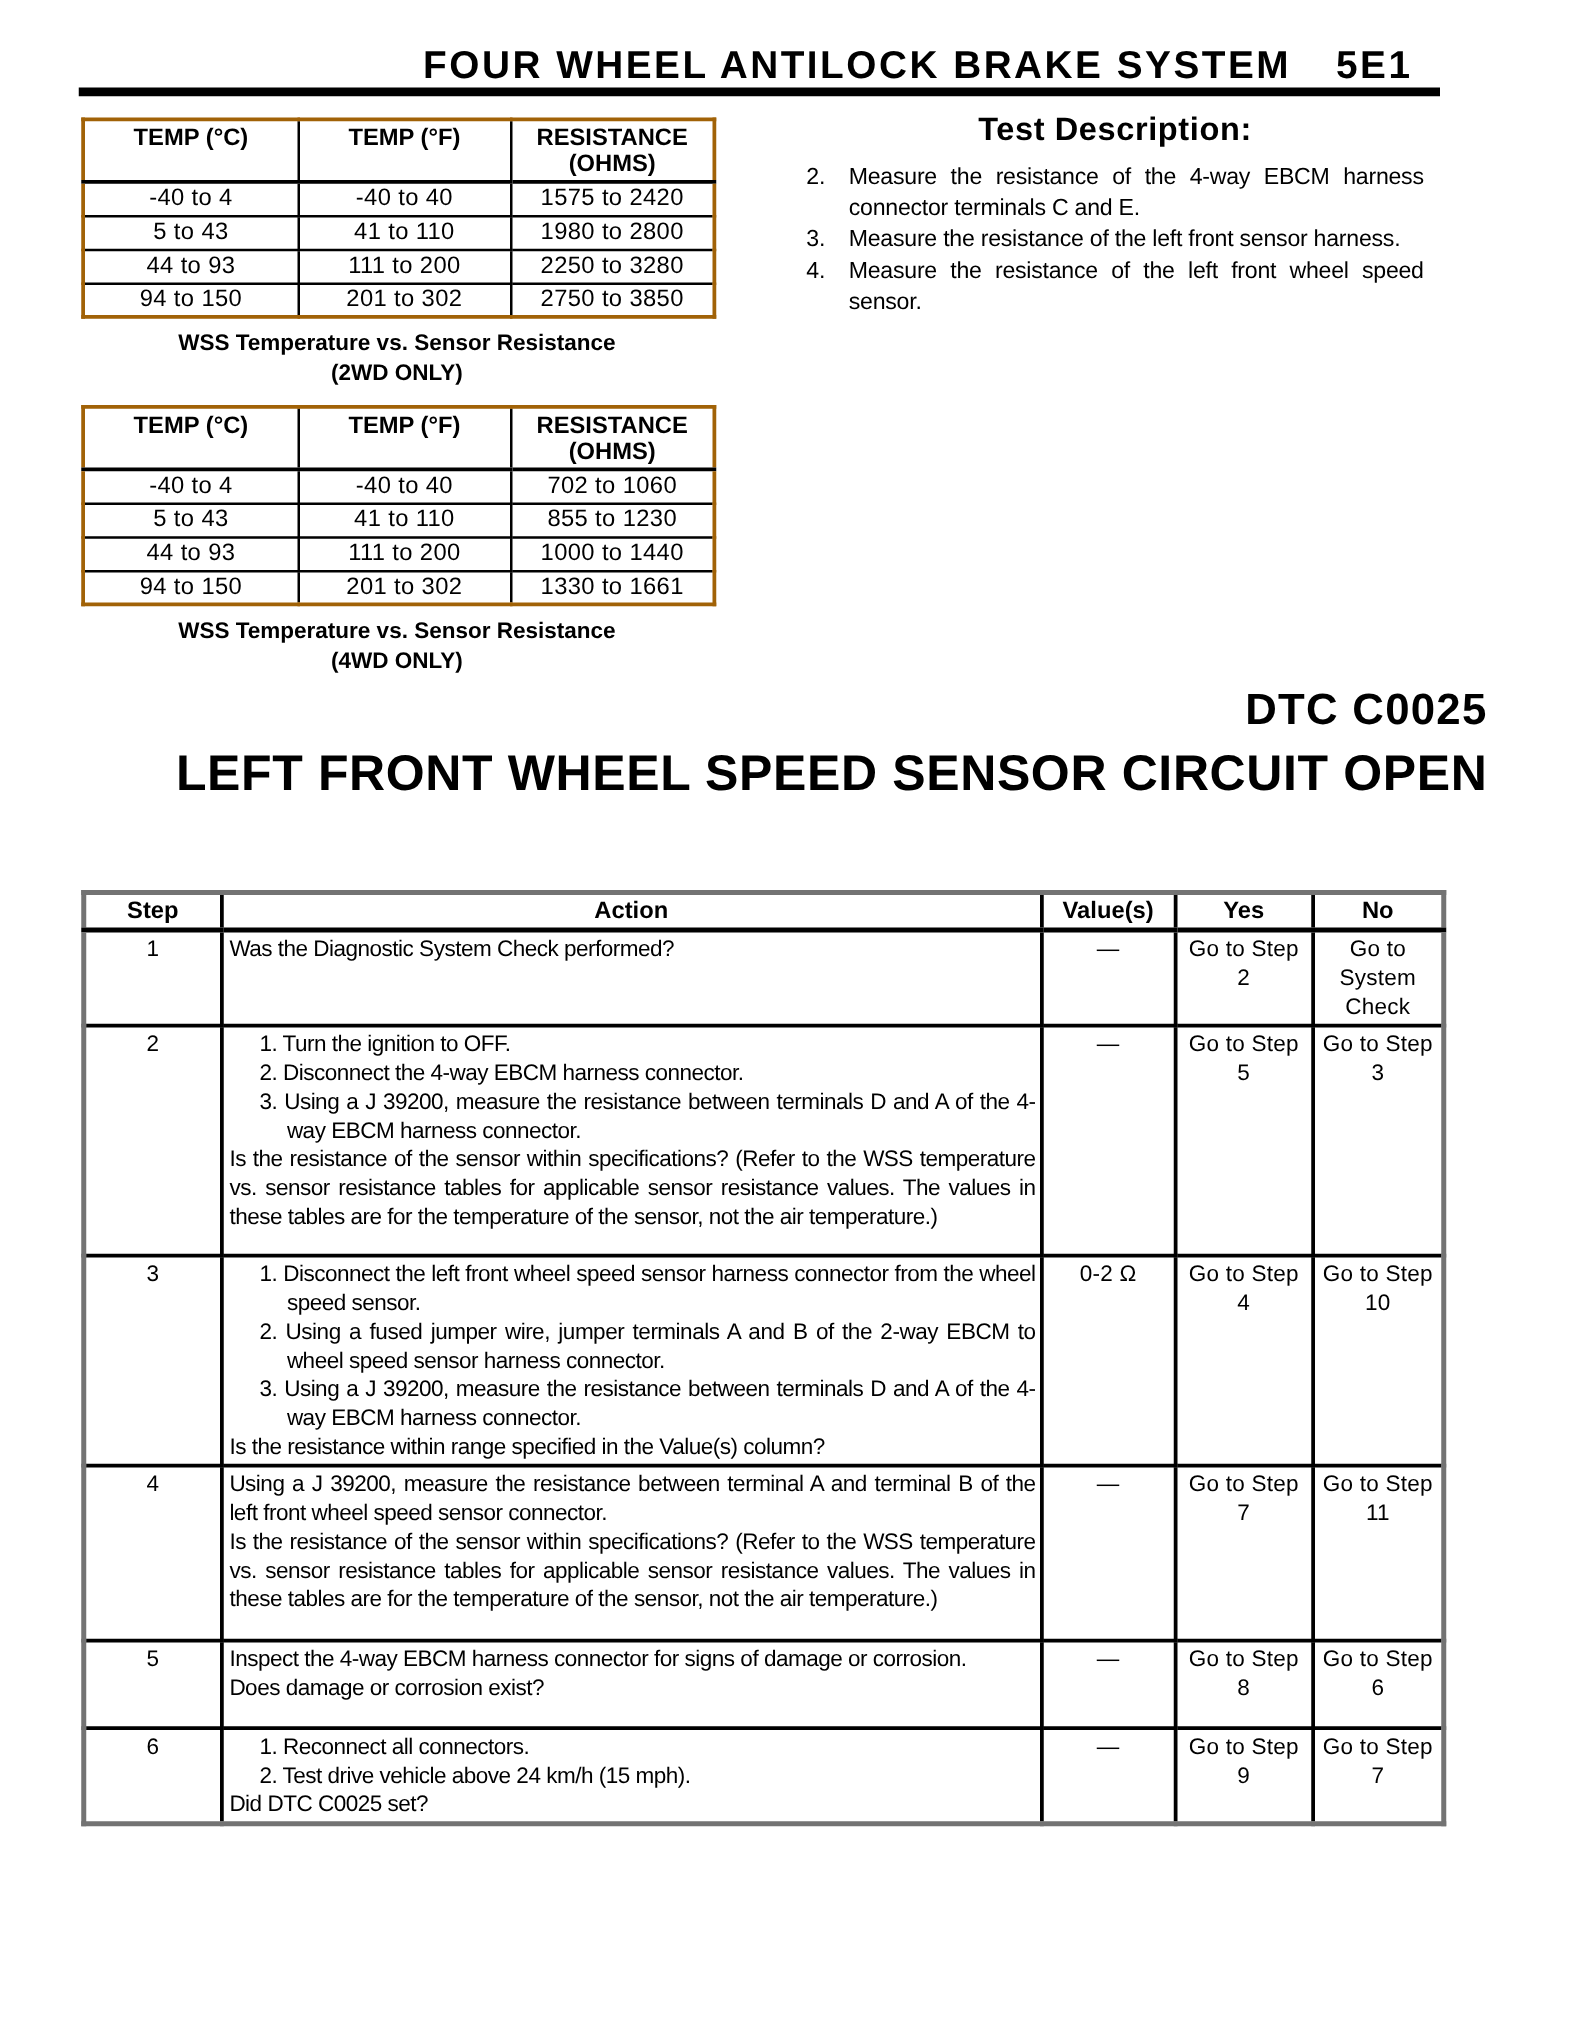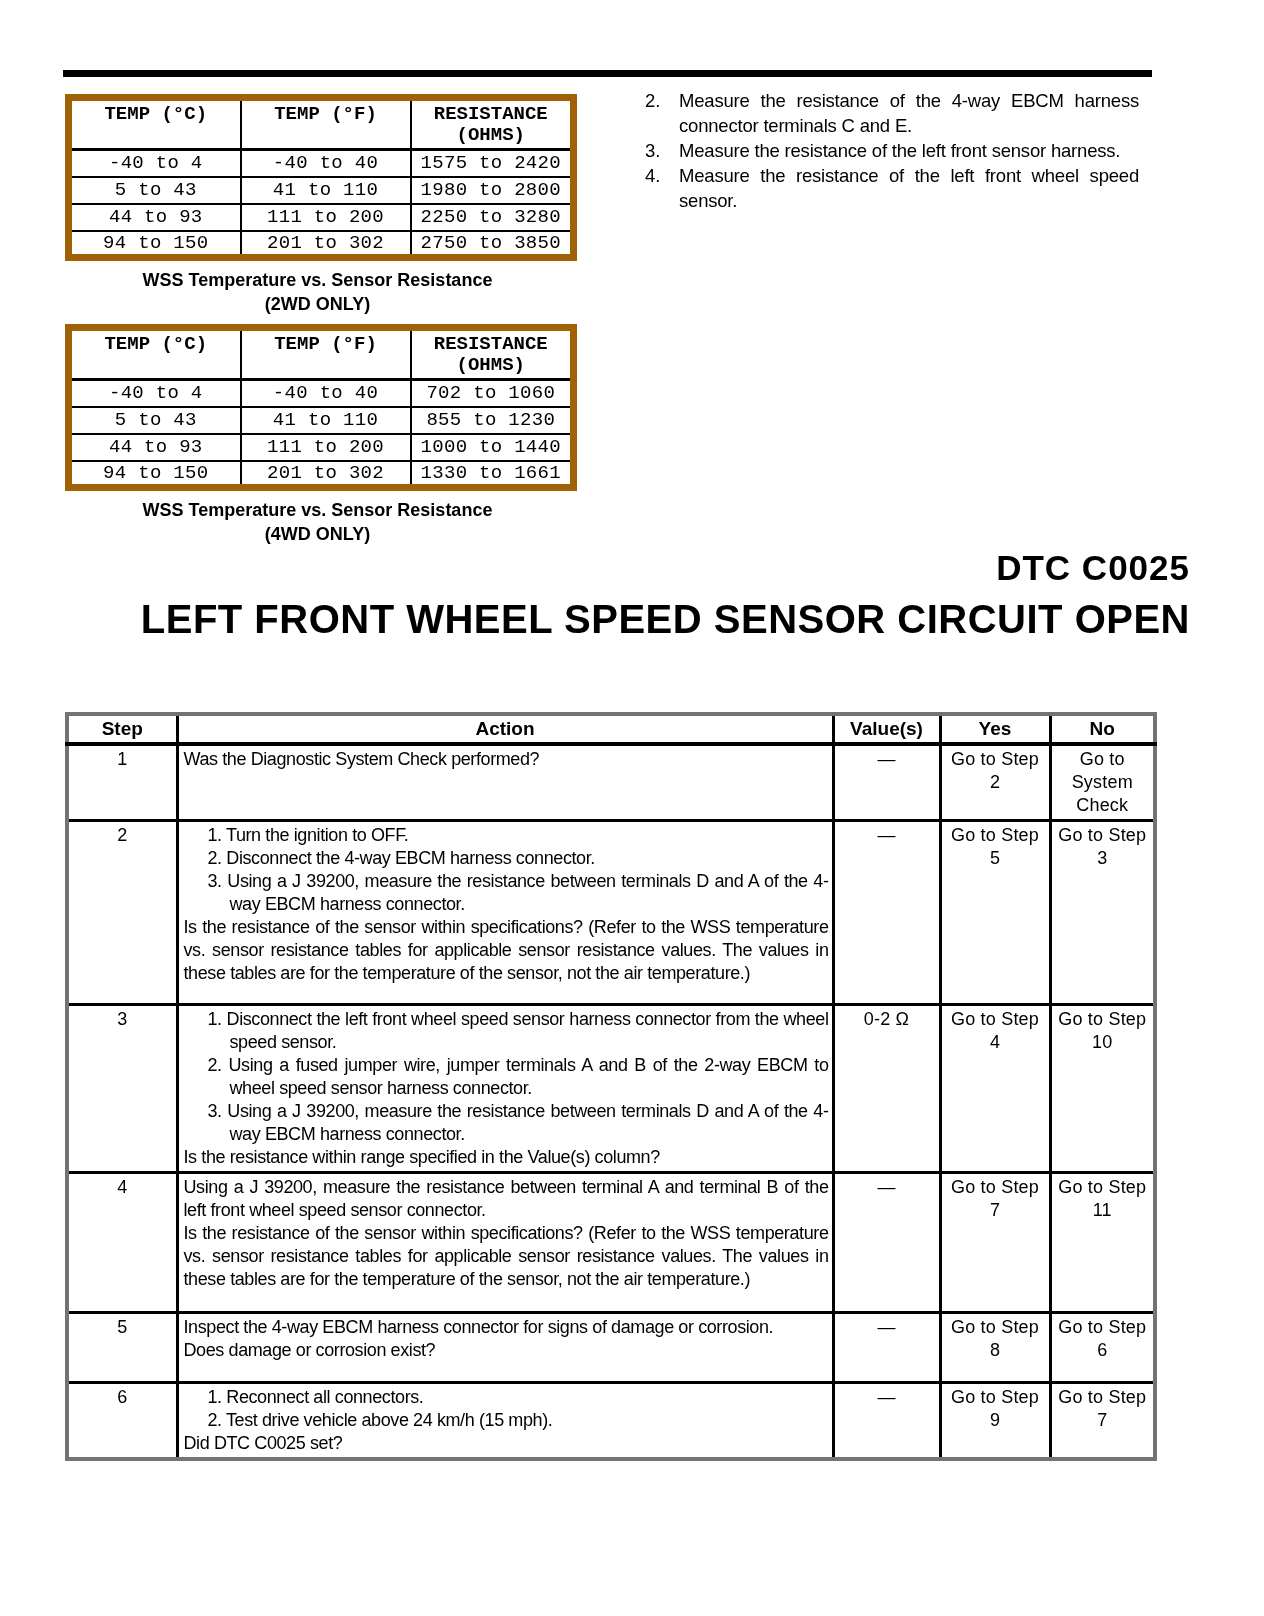--- a/index.html
+++ b/index.html
@@ -21,21 +21,21 @@
   }
   .hdr-rule {
     position: absolute; left: 63px; top: 70px; width: 1089px; height: 7px;
     background: #000;
   }
 
   
   .wss { position: absolute; left: 65px; width: 505px; }
   .wss-1 { top: 94px; }
   .wss-2 { top: 324px; }
-  .wss table { width: 505px; border-collapse: collapse; table-layout: fixed; border: 7px solid #a16207; font-family: Liberation Mono, monospace; }
+  .wss table { width: 505px; border-collapse: collapse; table-layout: fixed; border: 3px solid #a16207; }
   .wss th {
     border: 2px solid #000; border-bottom: 3px solid #000;
     font-size: 19px; font-weight: bold; text-align: center; vertical-align: top;
     padding: 3px 4px 2px; height: 48px; line-height: 21px;
   }
   .wss td {
     border: 2px solid #000;
     font-size: 19px; text-align: center; vertical-align: middle;
     height: 27px; padding: 0 4px; letter-spacing: 0.3px;
   }
@@ -73,20 +73,24 @@
   tr.h184 { height: 184px; }
   tr.h165 { height: 165px; }
   tr.h140 { height: 140px; }
   tr.h72  { height: 72px; }
 </style>
 </head>
 <body>
 
 <div class="page">
 
+  <div class="hdr">
+    <span>FOUR WHEEL ANTILOCK BRAKE SYSTEM</span>
+    <span>5E1</span>
+  </div>
   <div class="hdr-rule"></div>
 
   <div class="wss wss-1">
     <table>
       <colgroup>
           <col style="width:172px">
           <col style="width:170px">
           <col style="width:163px">
         </colgroup>
       <thead>
@@ -162,20 +166,21 @@
         </tr>
       </tbody>
     </table>
     <div class="caption">
       <div>WSS Temperature vs. Sensor Resistance</div>
       <div>(4WD ONLY)</div>
     </div>
   </div>
 
   <div class="testdesc">
+    <div class="td-title">Test Description:</div>
     <div class="td-item">
       <span class="td-num">2.</span>
       <span class="td-text">Measure the resistance of the 4-way EBCM harness connector terminals C and E.</span>
     </div>
     <div class="td-item">
       <span class="td-num">3.</span>
       <span class="td-text">Measure the resistance of the left front sensor harness.</span>
     </div>
     <div class="td-item">
       <span class="td-num">4.</span>

